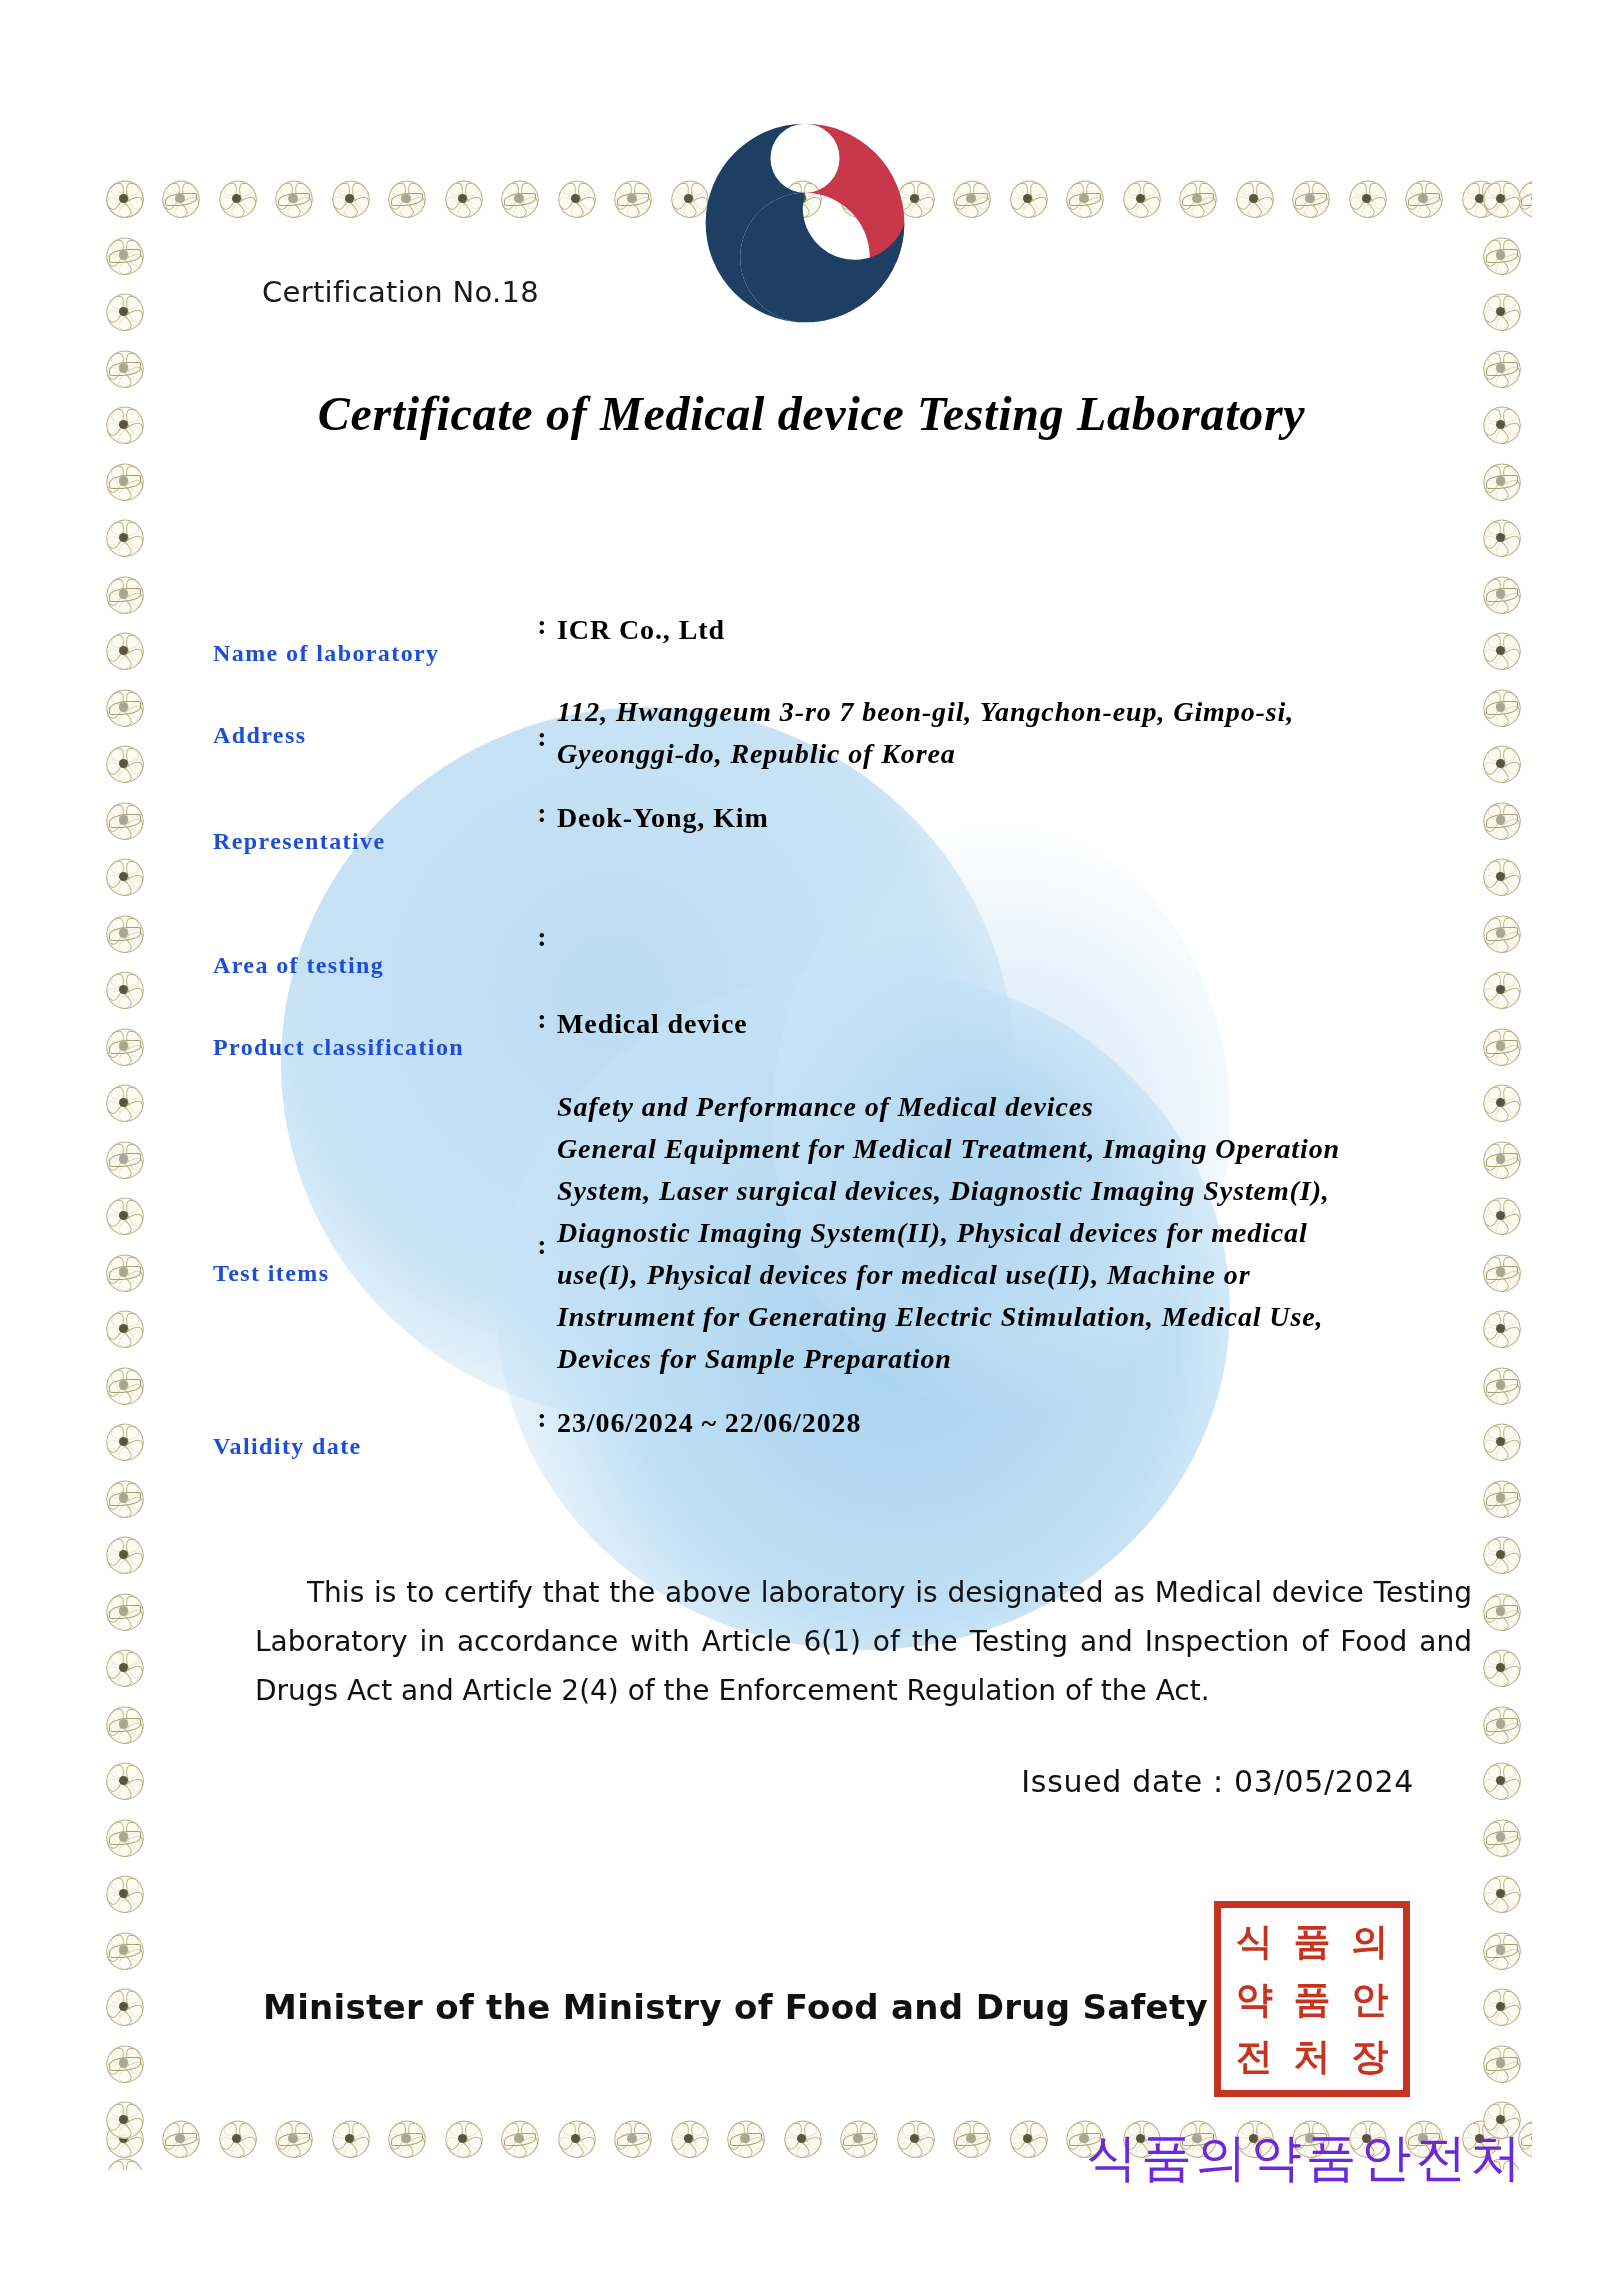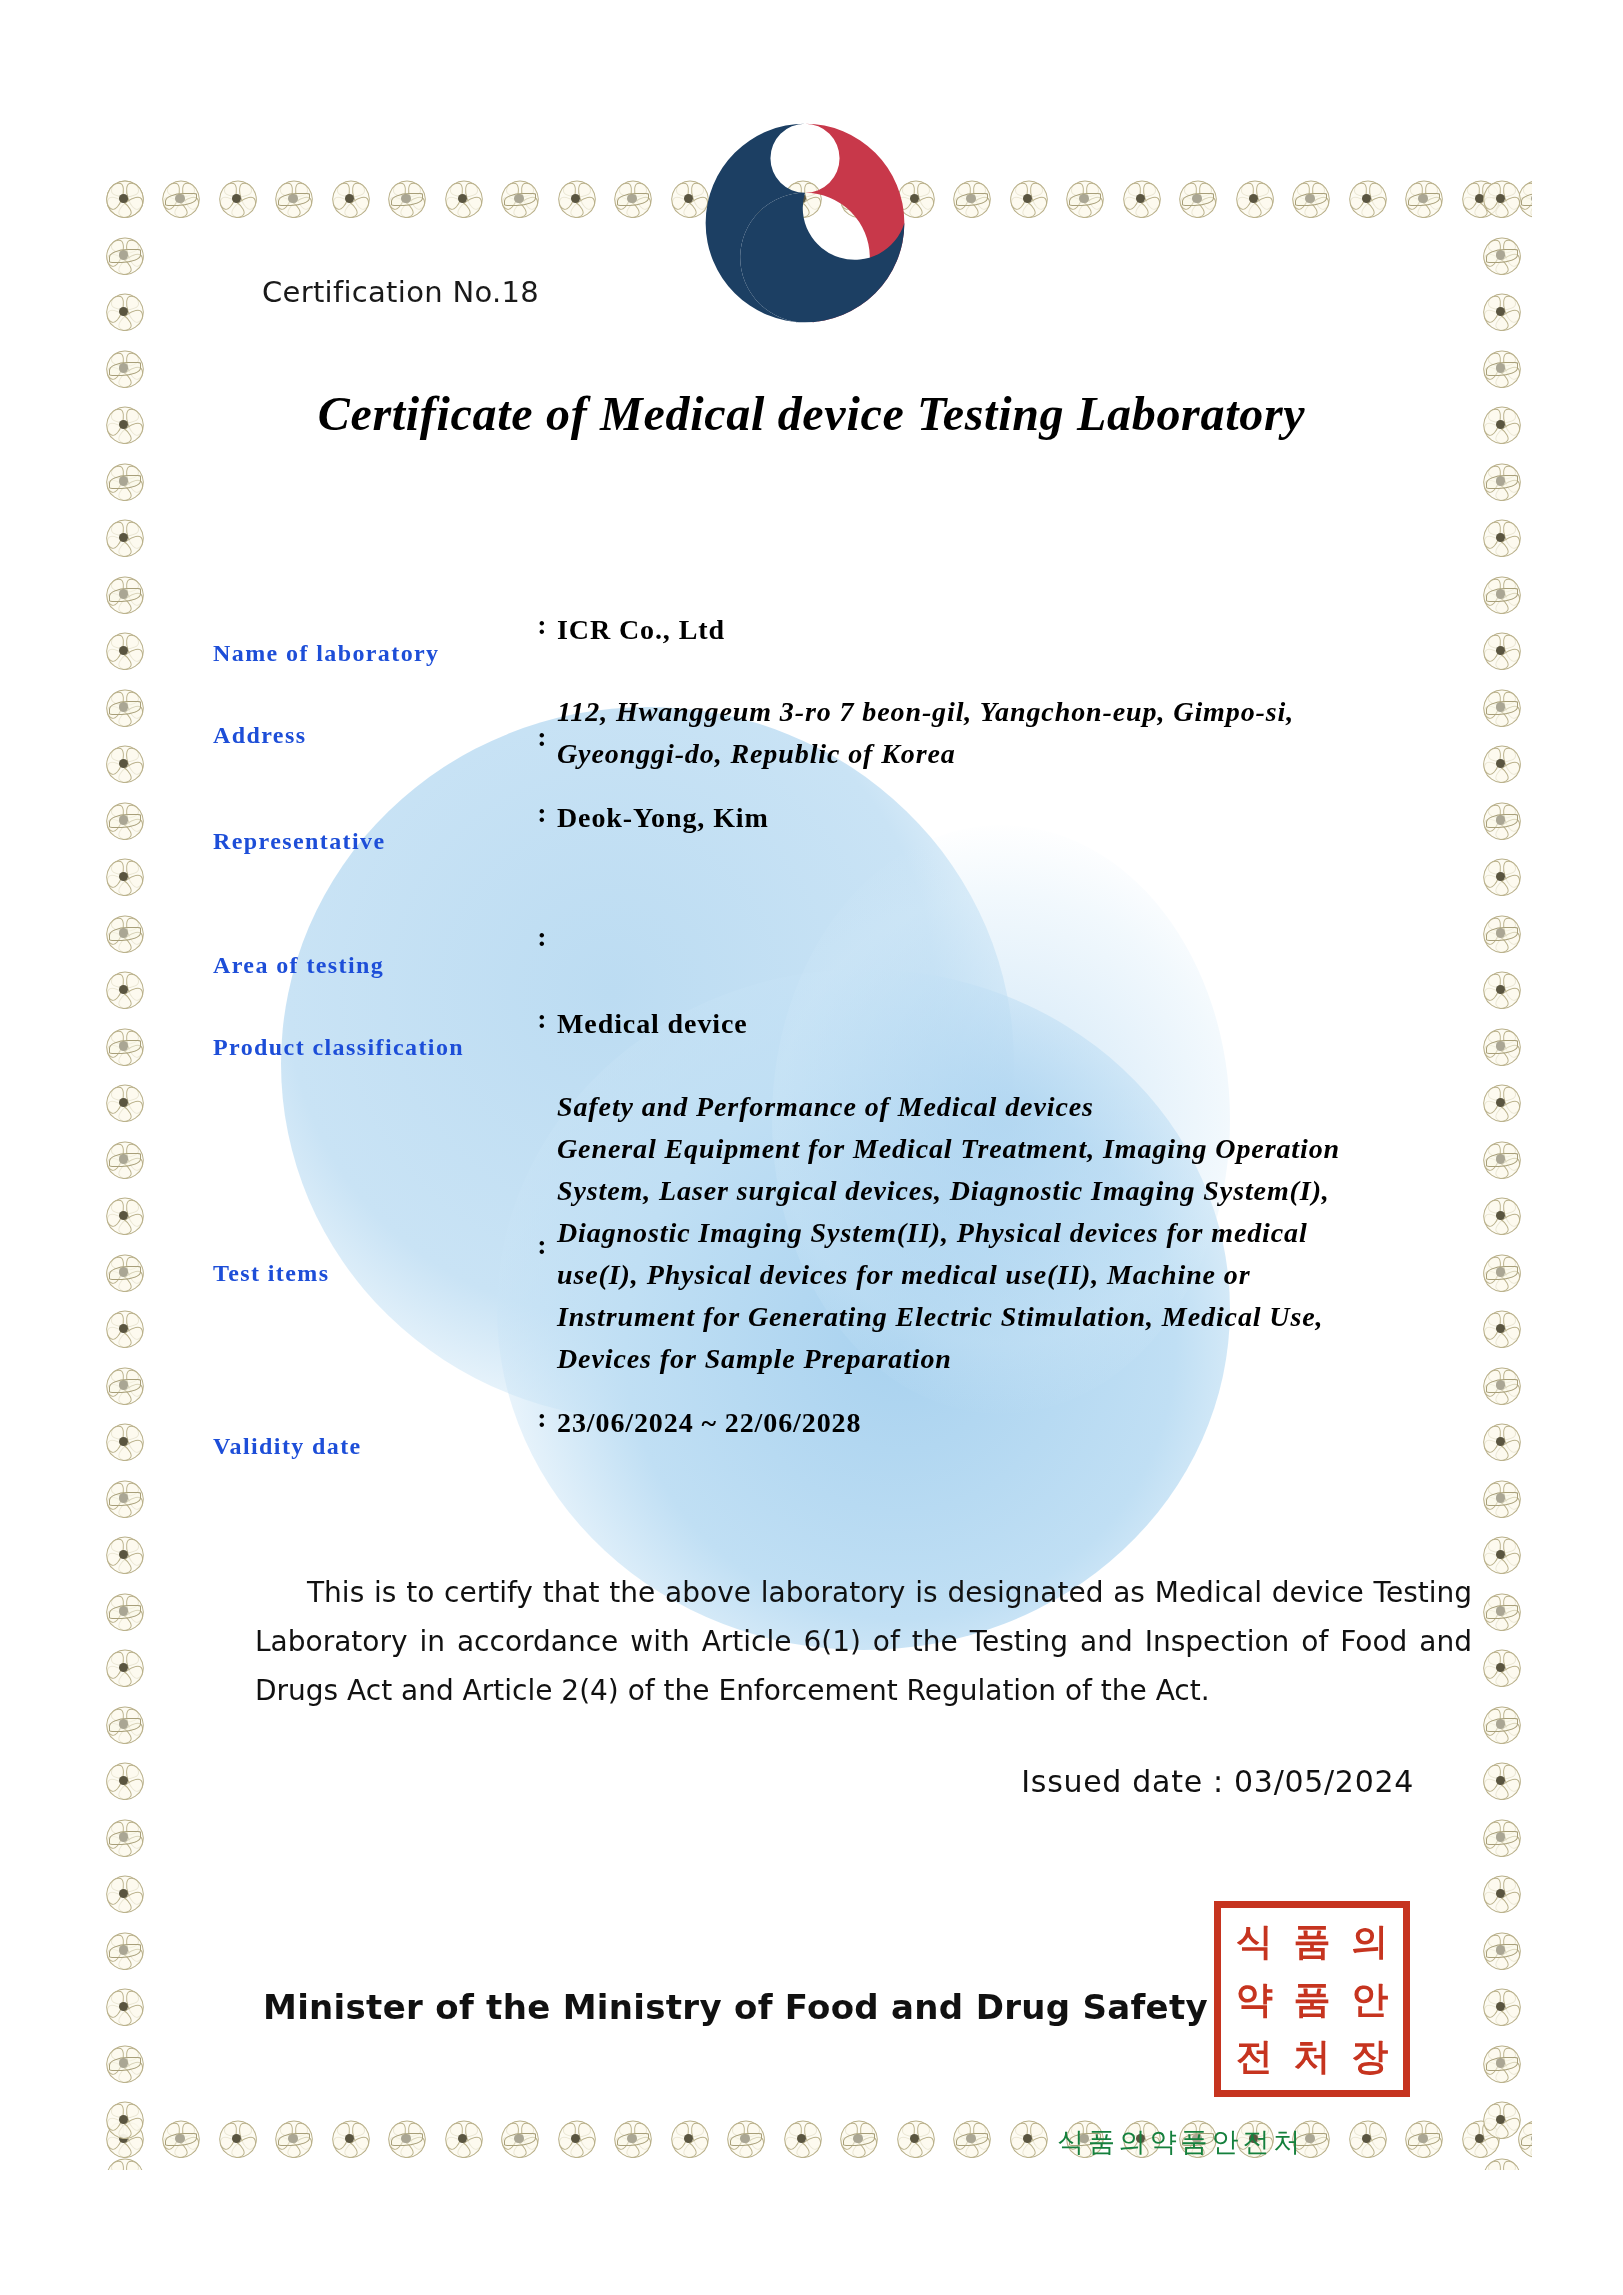--- a/index.html
+++ b/index.html
@@ -243,25 +243,25 @@
     font-family: "DejaVu Sans", sans-serif;
     font-weight: 700;
     font-size: 37px;
     display: flex;
     align-items: center;
     justify-content: center;
     line-height: 1;
   }
   .seal-watermark {
     position: absolute;
-    left: 1057px;
+    left: 1086px;
     top: 2124px;
     font-family: "DejaVu Sans", sans-serif;
-    font-size: 27px;
-    color: #15803d;
+    font-size: 51px;
+    color: #6d28d9;
     letter-spacing: 3.9px;
   }
 </style>
 </head>
 <body>
 
 <div class="wm wm1"></div>
 <div class="wm wm2"></div>
 <div class="wm wm3"></div>
 

